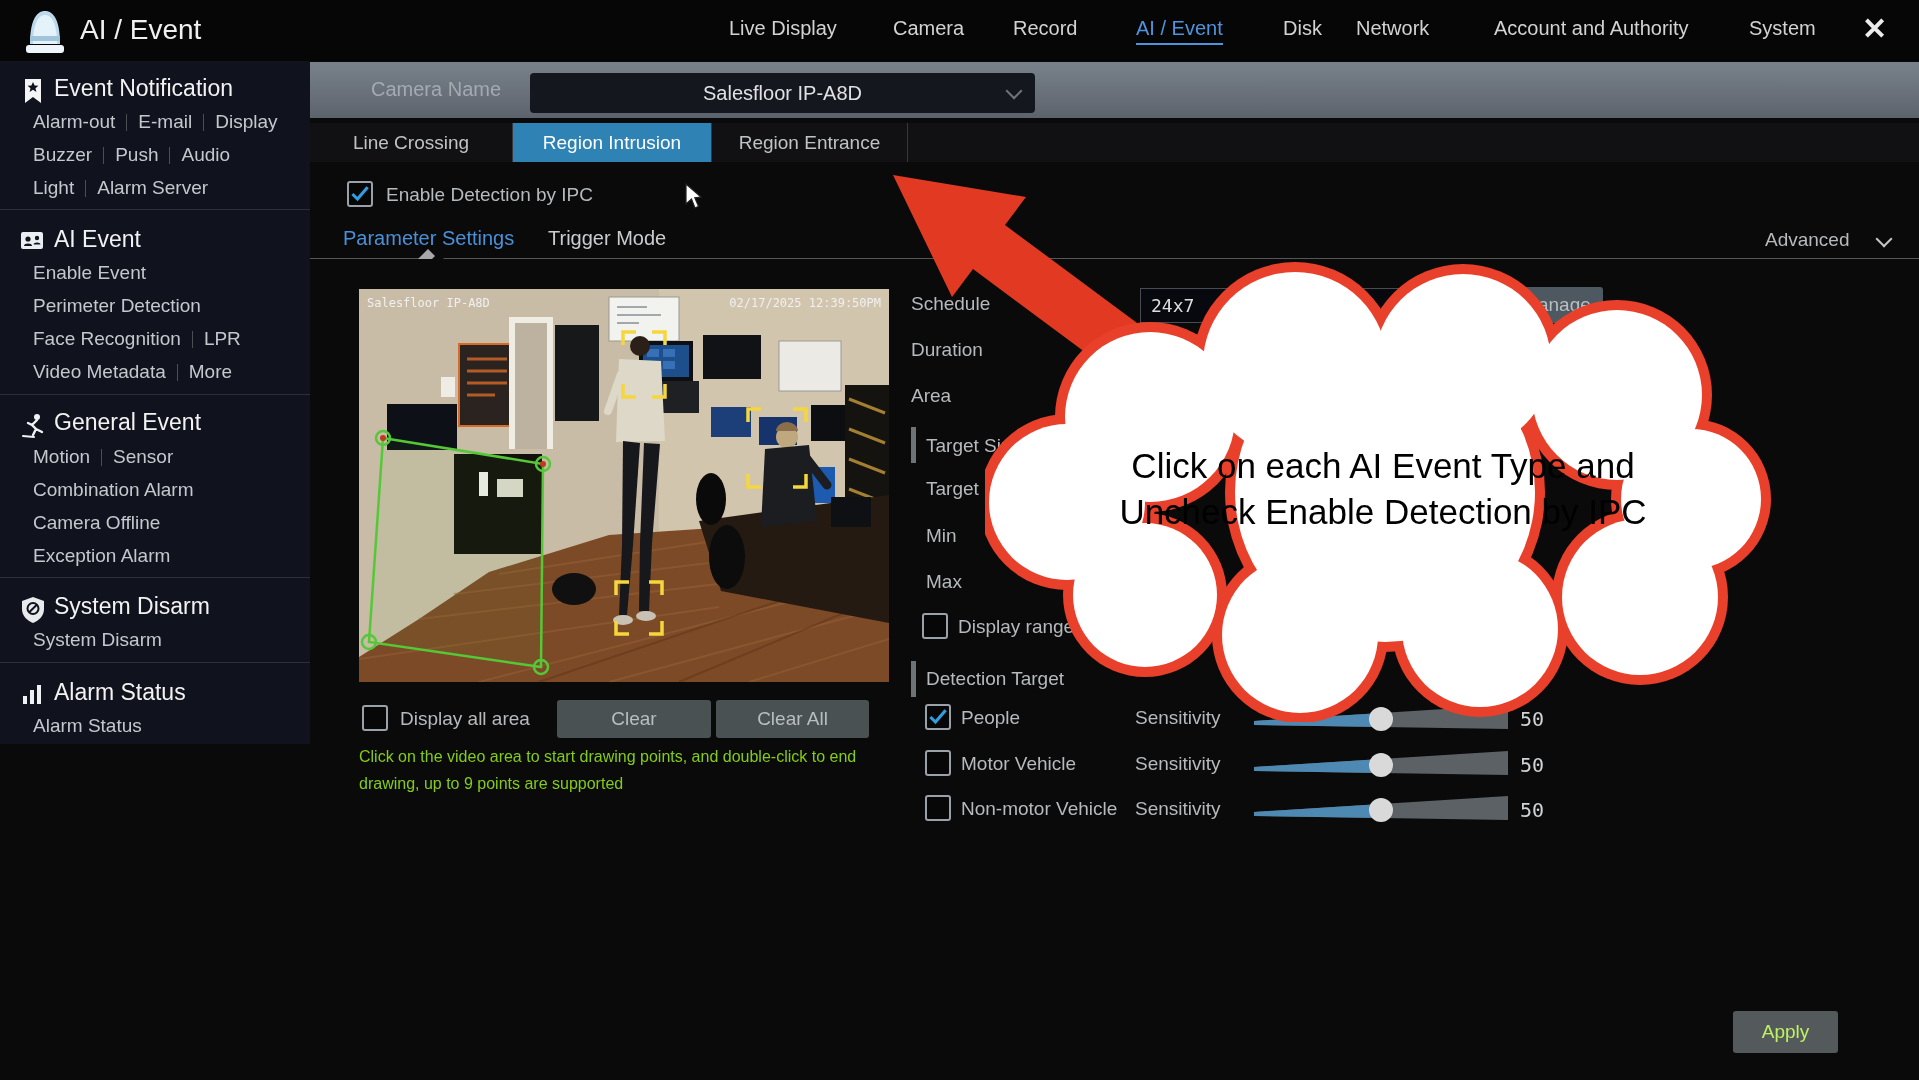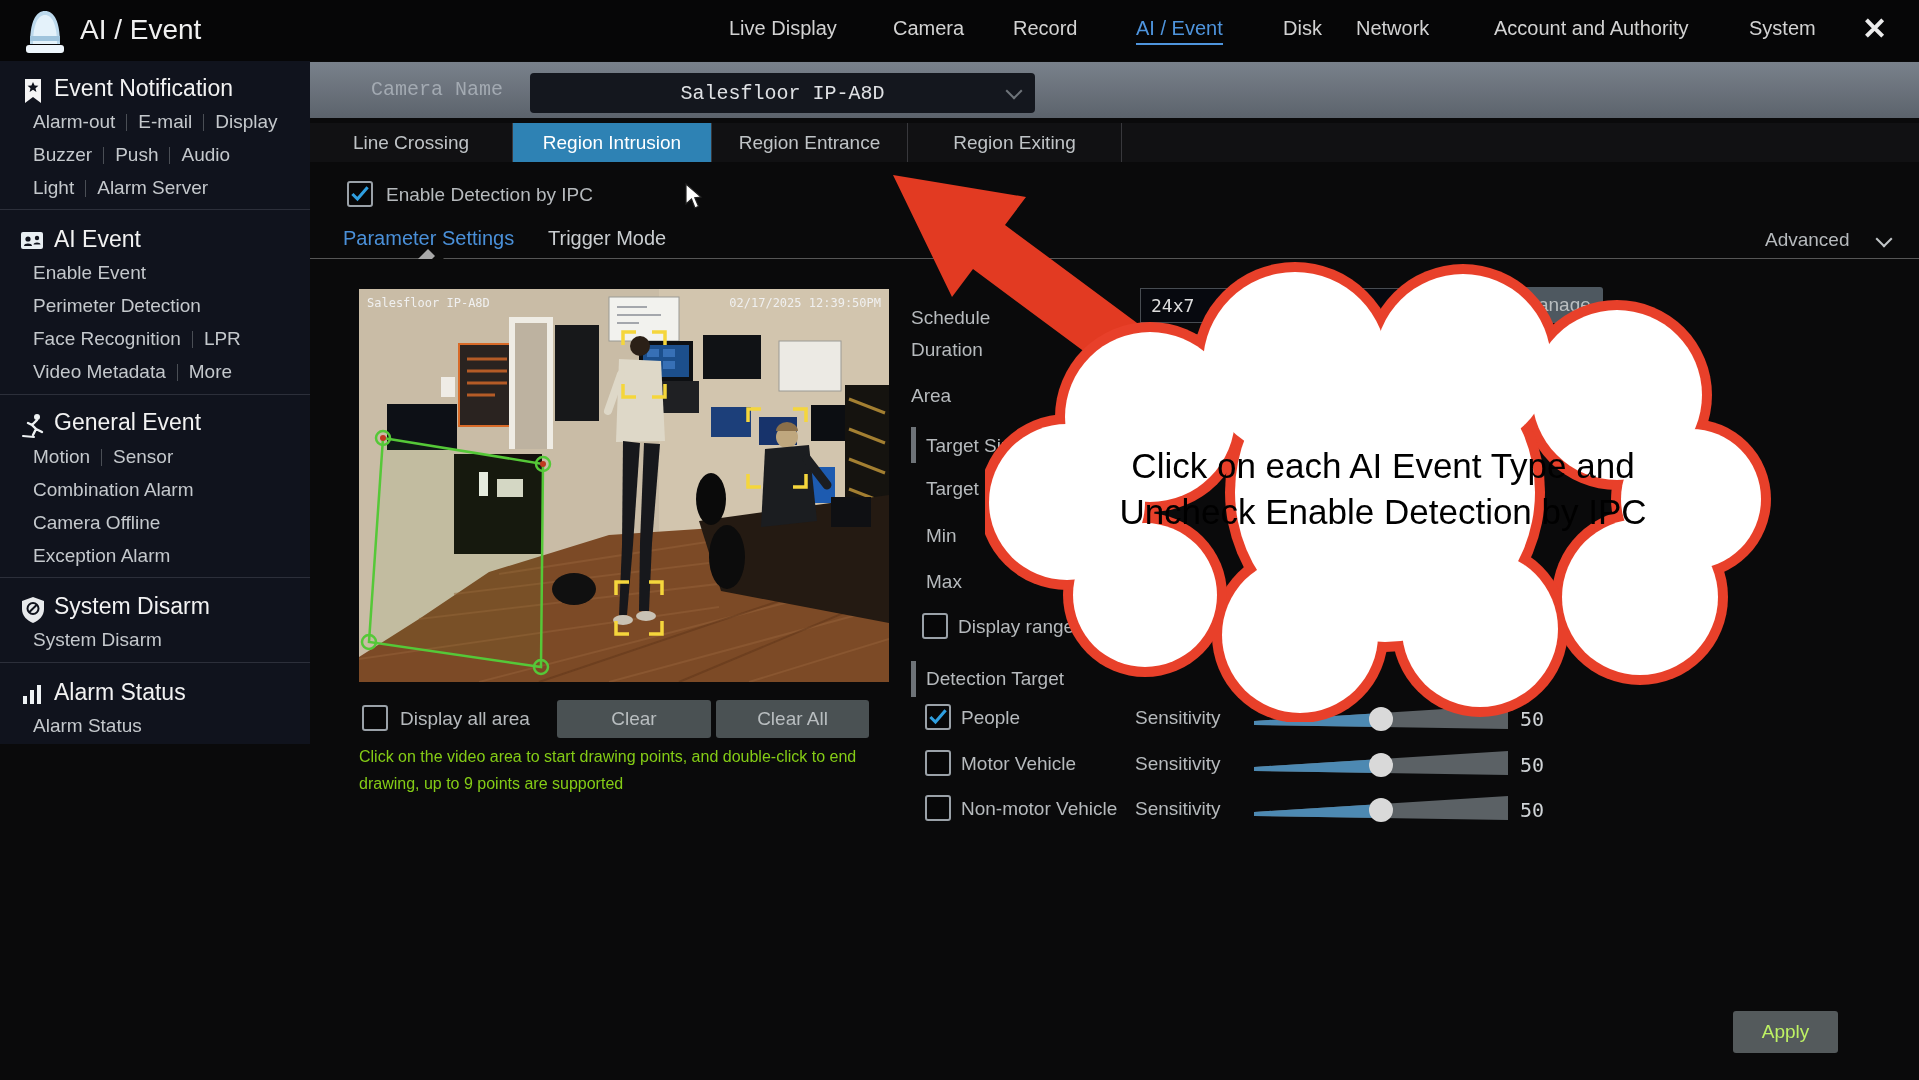--- a/index.html
+++ b/index.html
@@ -12,21 +12,21 @@
   .nav-item{font-size:20px;color:#d2d2d2;cursor:default;}
   .nav-item.active{color:#4e94dd;border-bottom:2px solid #4e94dd;padding-bottom:3px;}
   .close-x{font-size:30px;color:#ececec;font-weight:bold;}
   
   .sidebar{left:0;top:61px;width:310px;height:683px;background:#10131d;}
   .sec-title{font-size:23px;color:#f2f2f2;}
   .side-row{font-size:19px;color:#c4c8cc;white-space:nowrap;display:flex;align-items:center;}
   .pipe{display:inline-block;width:1px;height:17px;background:#4a4e55;margin:0 11px;}
   .sdiv{height:1px;background:#2c2f3a;width:310px;left:0;}
   
-  .graybar{background:linear-gradient(#79818b,#5c636c);font-family:Liberation Mono, monospace;}
+  .graybar{background:linear-gradient(#79818b,#5c636c);}
   .cam-label{font-size:20px;color:#a3aab2;}
   .dropdown{background:#14171e;border-radius:4px;color:#dfe1e4;font-size:20px;
             display:flex;align-items:center;justify-content:center;}
   .chev{width:10px;height:10px;border-right:2px solid #9aa0a6;border-bottom:2px solid #9aa0a6;transform:rotate(45deg);}
   
   .tabrow{background:#111113;}
   .tab{height:39px;display:flex;align-items:center;justify-content:center;font-size:19px;color:#bfc3c6;
        border-right:1px solid #38383c;box-sizing:border-box;}
   .tab.active{background:#2e82b4;color:#fff;}
   
@@ -173,21 +173,20 @@
     <div class="abs dropdown" style="left:220px;top:11px;width:505px;height:40px">
       <span>Salesfloor IP-A8D</span>
       <div class="abs chev" style="left:478px;top:12px;border-color:#6e747a"></div>
     </div>
   </div>
 
   <div class="abs tabrow" style="left:310px;top:123px;width:1609px;height:39px">
     <div class="abs tab" style="left:0;top:0;width:203px">Line Crossing</div>
     <div class="abs tab active" style="left:203px;top:0;width:199px">Region Intrusion</div>
     <div class="abs tab" style="left:402px;top:0;width:196px">Region Entrance</div>
-    <div class="abs tab" style="left:598px;top:0;width:214px">Region Exiting</div>
   </div>
 
   <div class="abs cb" style="left:347px;top:181px">
     <svg width="22" height="22" viewBox="0 0 26 26">
         <polyline points="4,13 10,19 22,5" fill="none" stroke="#2f9fe0" stroke-width="3.6"></polyline>
       </svg>
   </div>
   <div class="abs lbl" style="left:386px;top:184px">Enable Detection by IPC</div>
   <svg class="abs" style="left:685px;top:183px" width="22" height="27" viewBox="0 0 22 27">
     <polygon points="1,1 1,21 6.5,16 10,25 13.5,23.3 9.8,14.8 16,14" fill="#ffffff" stroke="#222" stroke-width="1.2"></polygon>
@@ -282,21 +281,21 @@
 
   <div class="abs cb" style="left:362px;top:705px"></div>
   <div class="abs lbl" style="left:400px;top:708px">Display all area</div>
   <div class="abs btn" style="left:557px;top:700px;width:154px;height:38px">Clear</div>
   <div class="abs btn" style="left:716px;top:700px;width:153px;height:38px">Clear All</div>
   <div class="abs hint" style="left:359px;top:743px;width:540px">
     <div>Click on the video area to start drawing points, and double-click to end</div>
     <div>drawing, up to 9 points are supported</div>
   </div>
 
-  <div class="abs lbl" style="left:911px;top:307px">Schedule</div>
+  <div class="abs lbl" style="left:911px;top:293px">Schedule</div>
   <div class="abs input mono" style="left:1140px;top:288px;width:363px;height:35px">
     <span>24x7</span>
   </div>
   <div class="abs btn" style="left:1510px;top:287px;width:93px;height:36px;background:#4e5860">Manage</div>
 
   <div class="abs lbl" style="left:911px;top:339px">Duration</div>
   <div class="abs input mono" style="left:1140px;top:334px;width:363px;height:35px">
     <span>30</span>
   </div>
 

